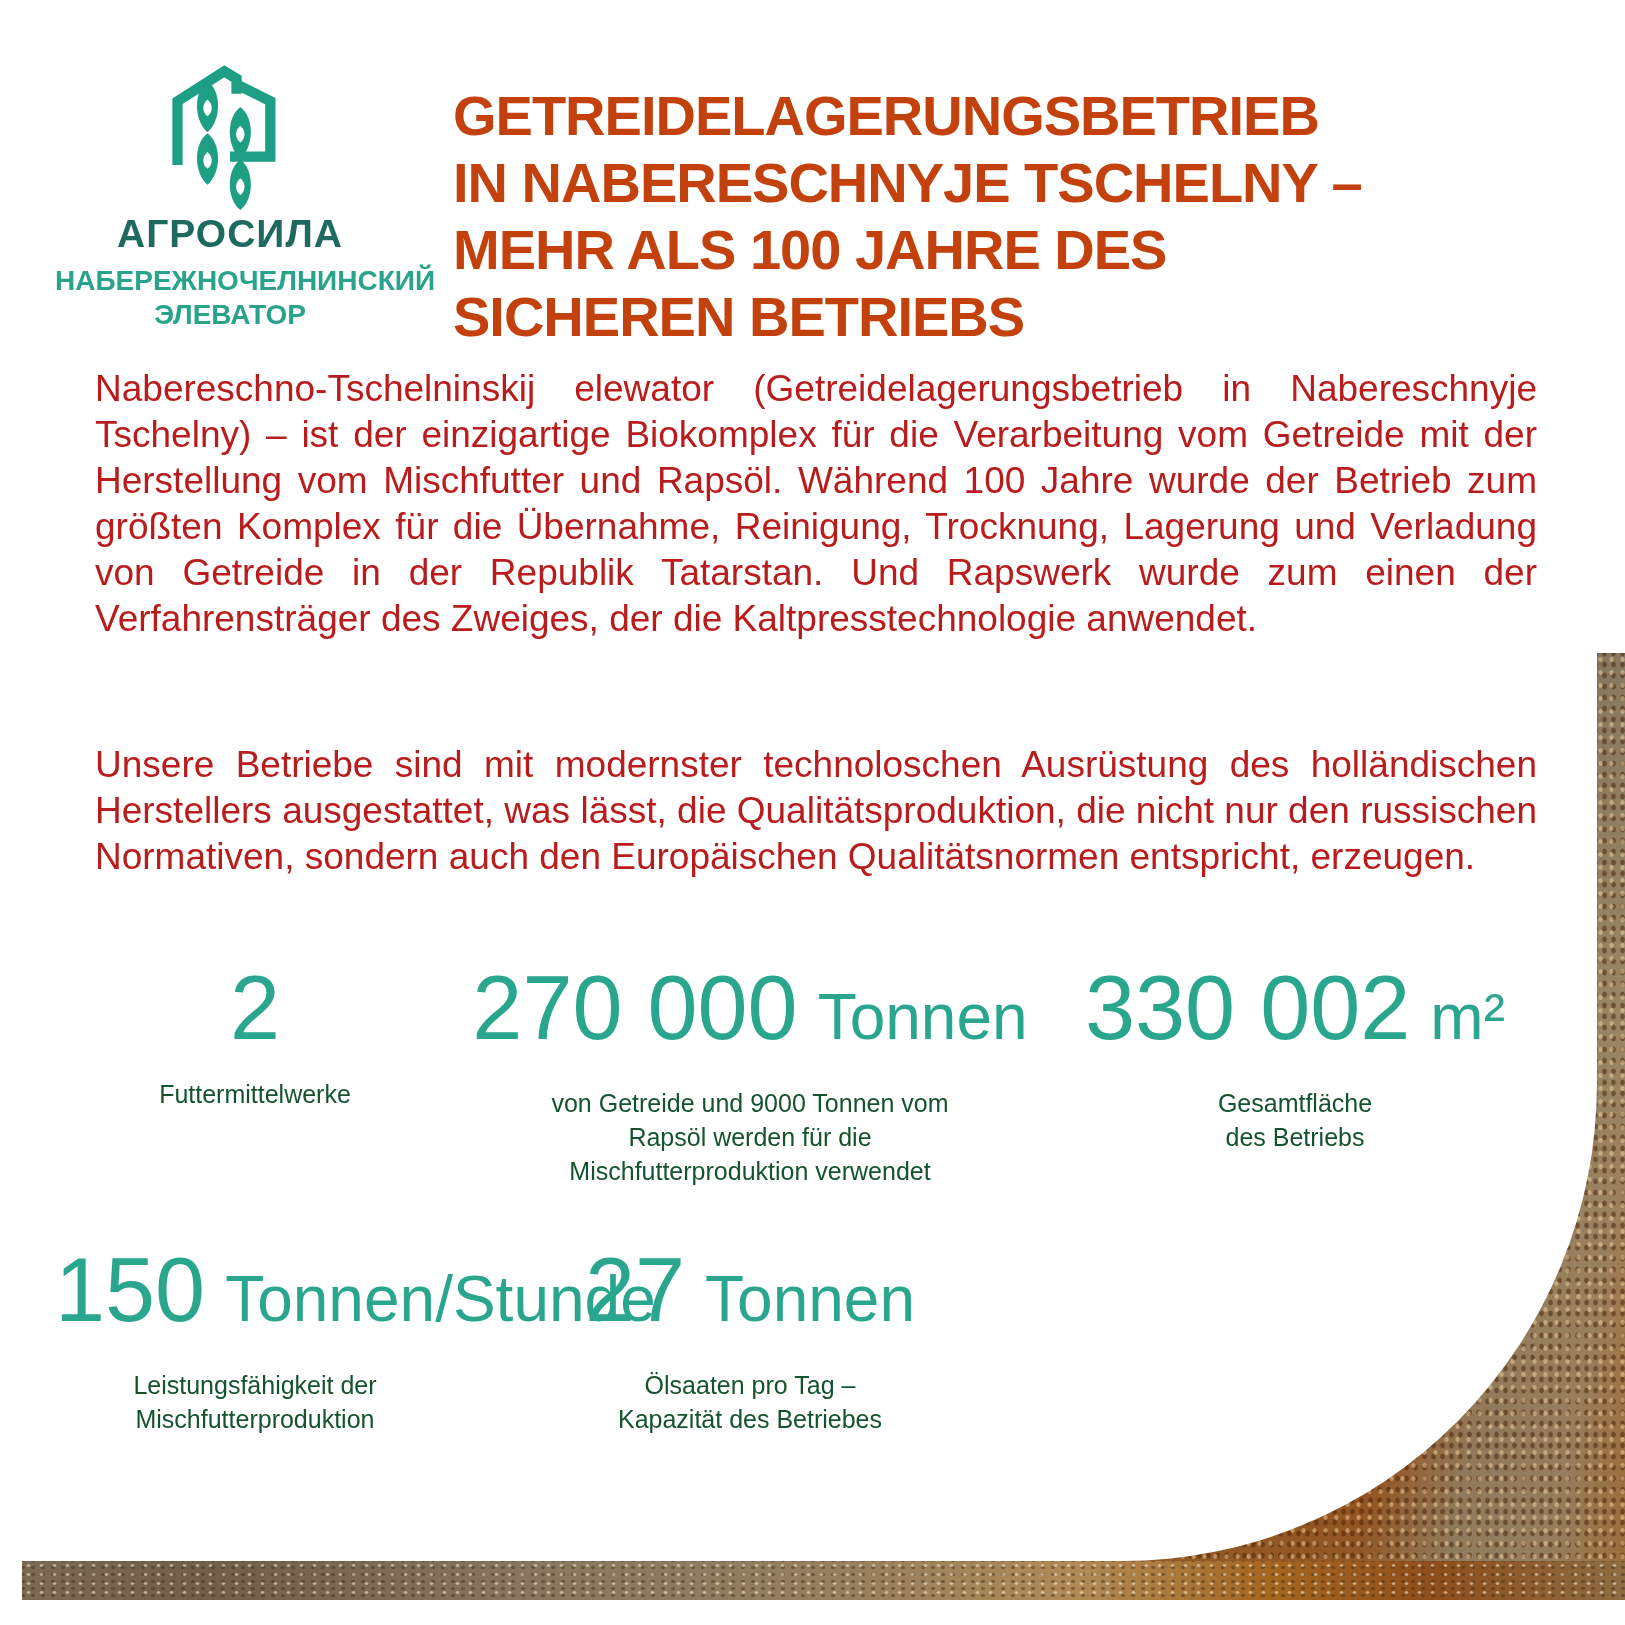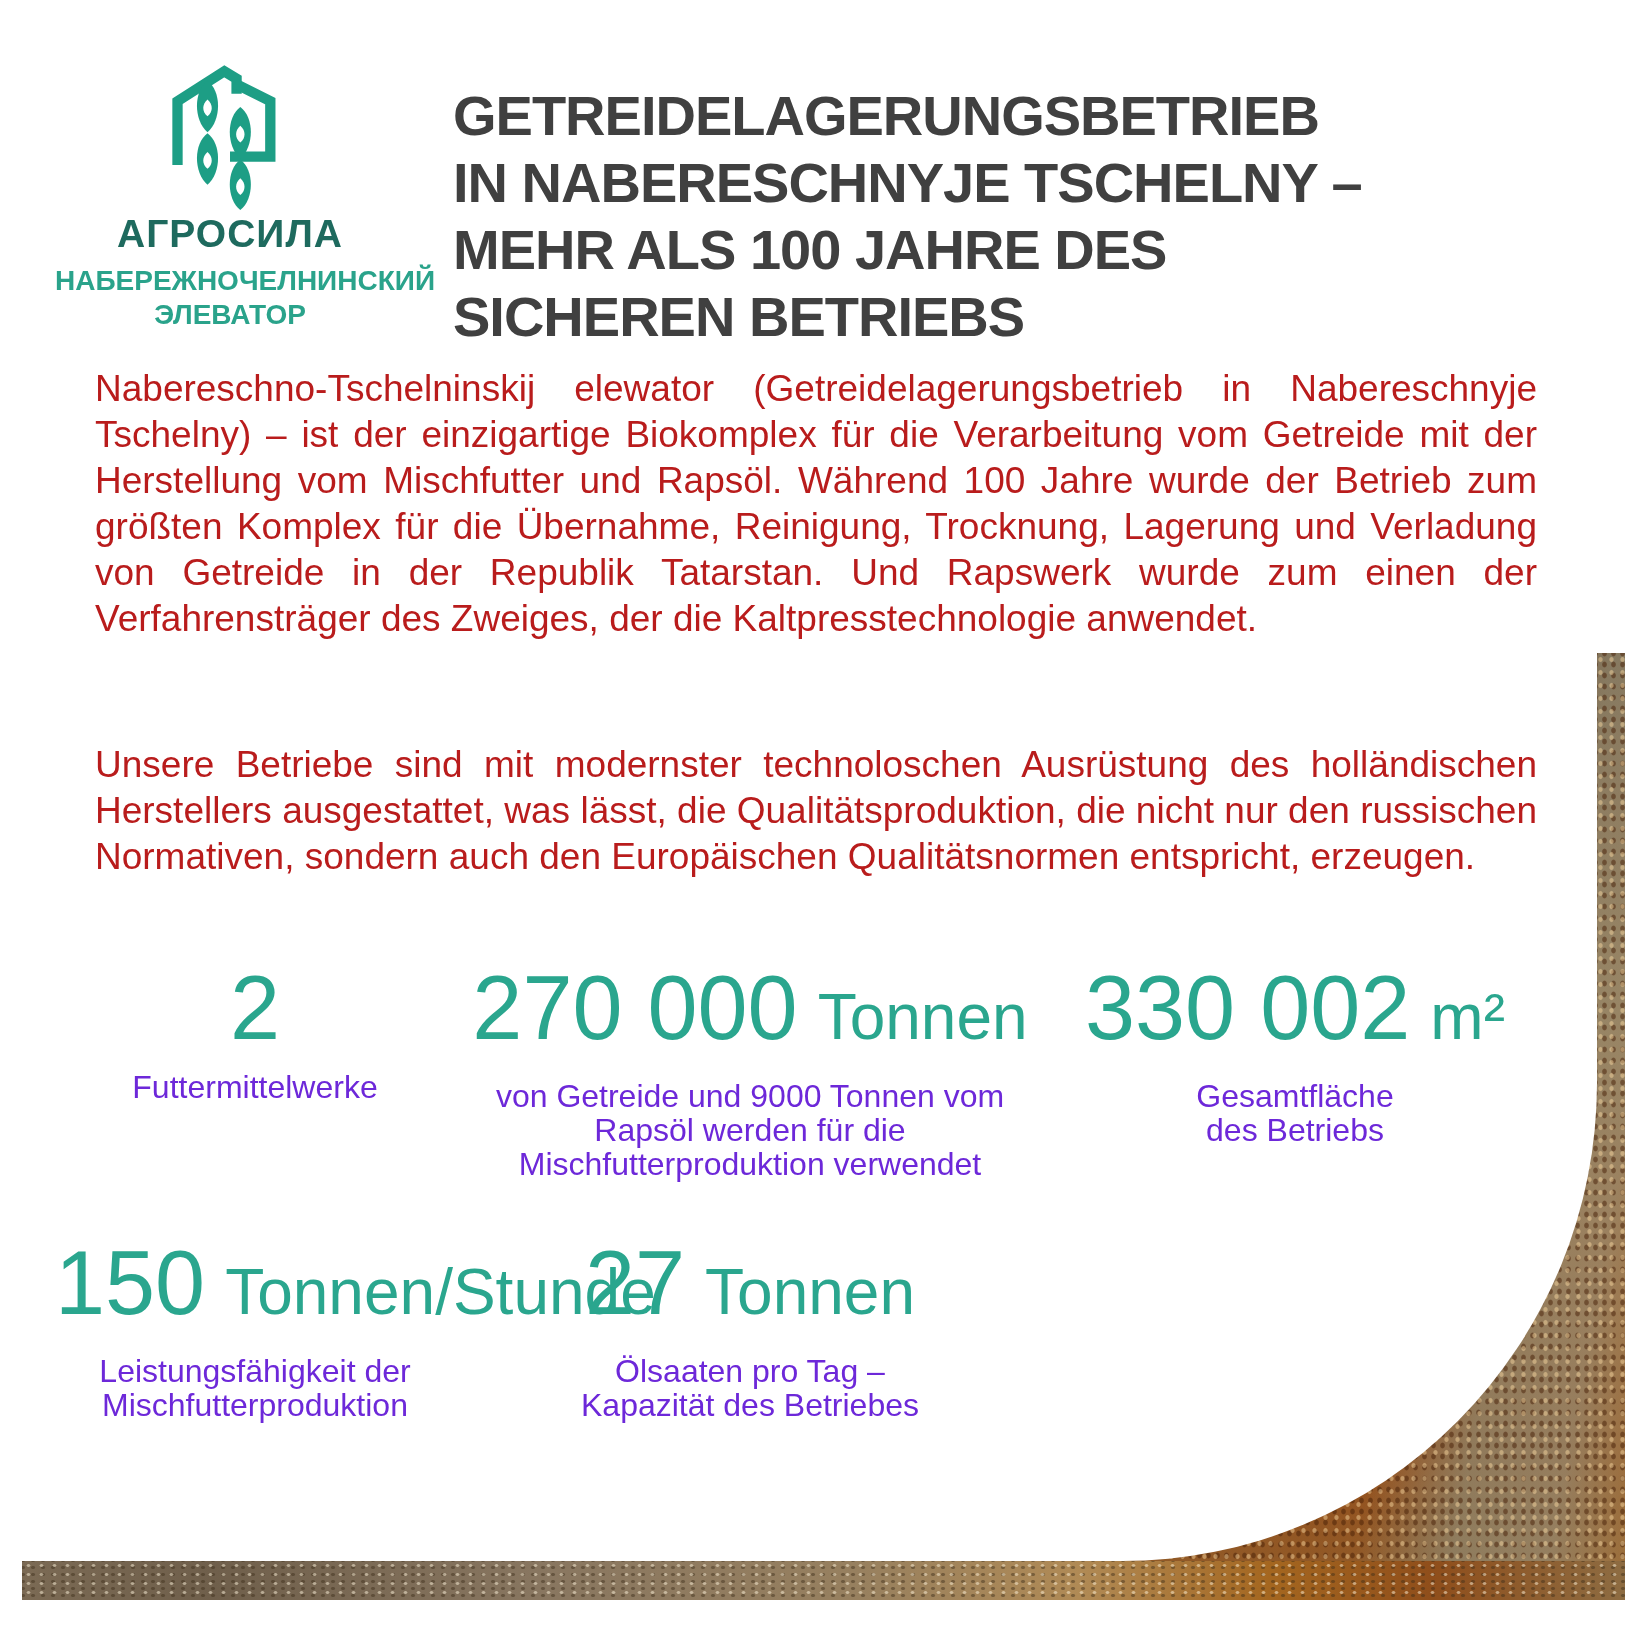--- a/index.html
+++ b/index.html
@@ -45,42 +45,42 @@
     color:#1e6a5e;
   }
   .logo-sub{
     margin-top:8px;font-size:28px;line-height:34px;font-weight:bold;
     color:#2aa38b;white-space:pre-line;
   }
   
   .page-title{
     position:absolute;left:453px;top:82px;width:980px;
     font-size:56px;line-height:67px;font-weight:bold;letter-spacing:-1px;
-    color:#404040;white-space:pre-line;
+    color:#c2410c;white-space:pre-line;
   }
   
   .para{
     position:absolute;left:95px;width:1442px;
     font-size:37px;line-height:46px;color:#b91c1c;
     text-align:justify;
   }
   .para-1{top:366px;}
   .para-2{top:742px;}
   
   .stats{
     position:absolute;left:55px;top:958px;width:1490px;
     display:grid;grid-template-columns:400px 590px 500px;row-gap:52px;
   }
   .stat{text-align:center;}
   .stat-number{color:#2aa68e;font-size:90px;line-height:100px;white-space:nowrap;}
   .stat-unit{font-size:64px;margin-left:20px;}
   .stat-unit:empty{display:none;margin:0;}
   .stat-caption{
-    display:inline-block;margin-top:12px;font-size:32px;line-height:34px;
-    color:#6d28d9;white-space:pre-line;
+    display:inline-block;margin-top:19px;font-size:25px;line-height:34px;
+    color:#14532d;white-space:pre-line;
   }
 </style>
 </head>
 <body>
 
 <div class="photo-main"></div>
 <div class="photo-band"></div>
 
 <div class="content-panel"></div>
 

